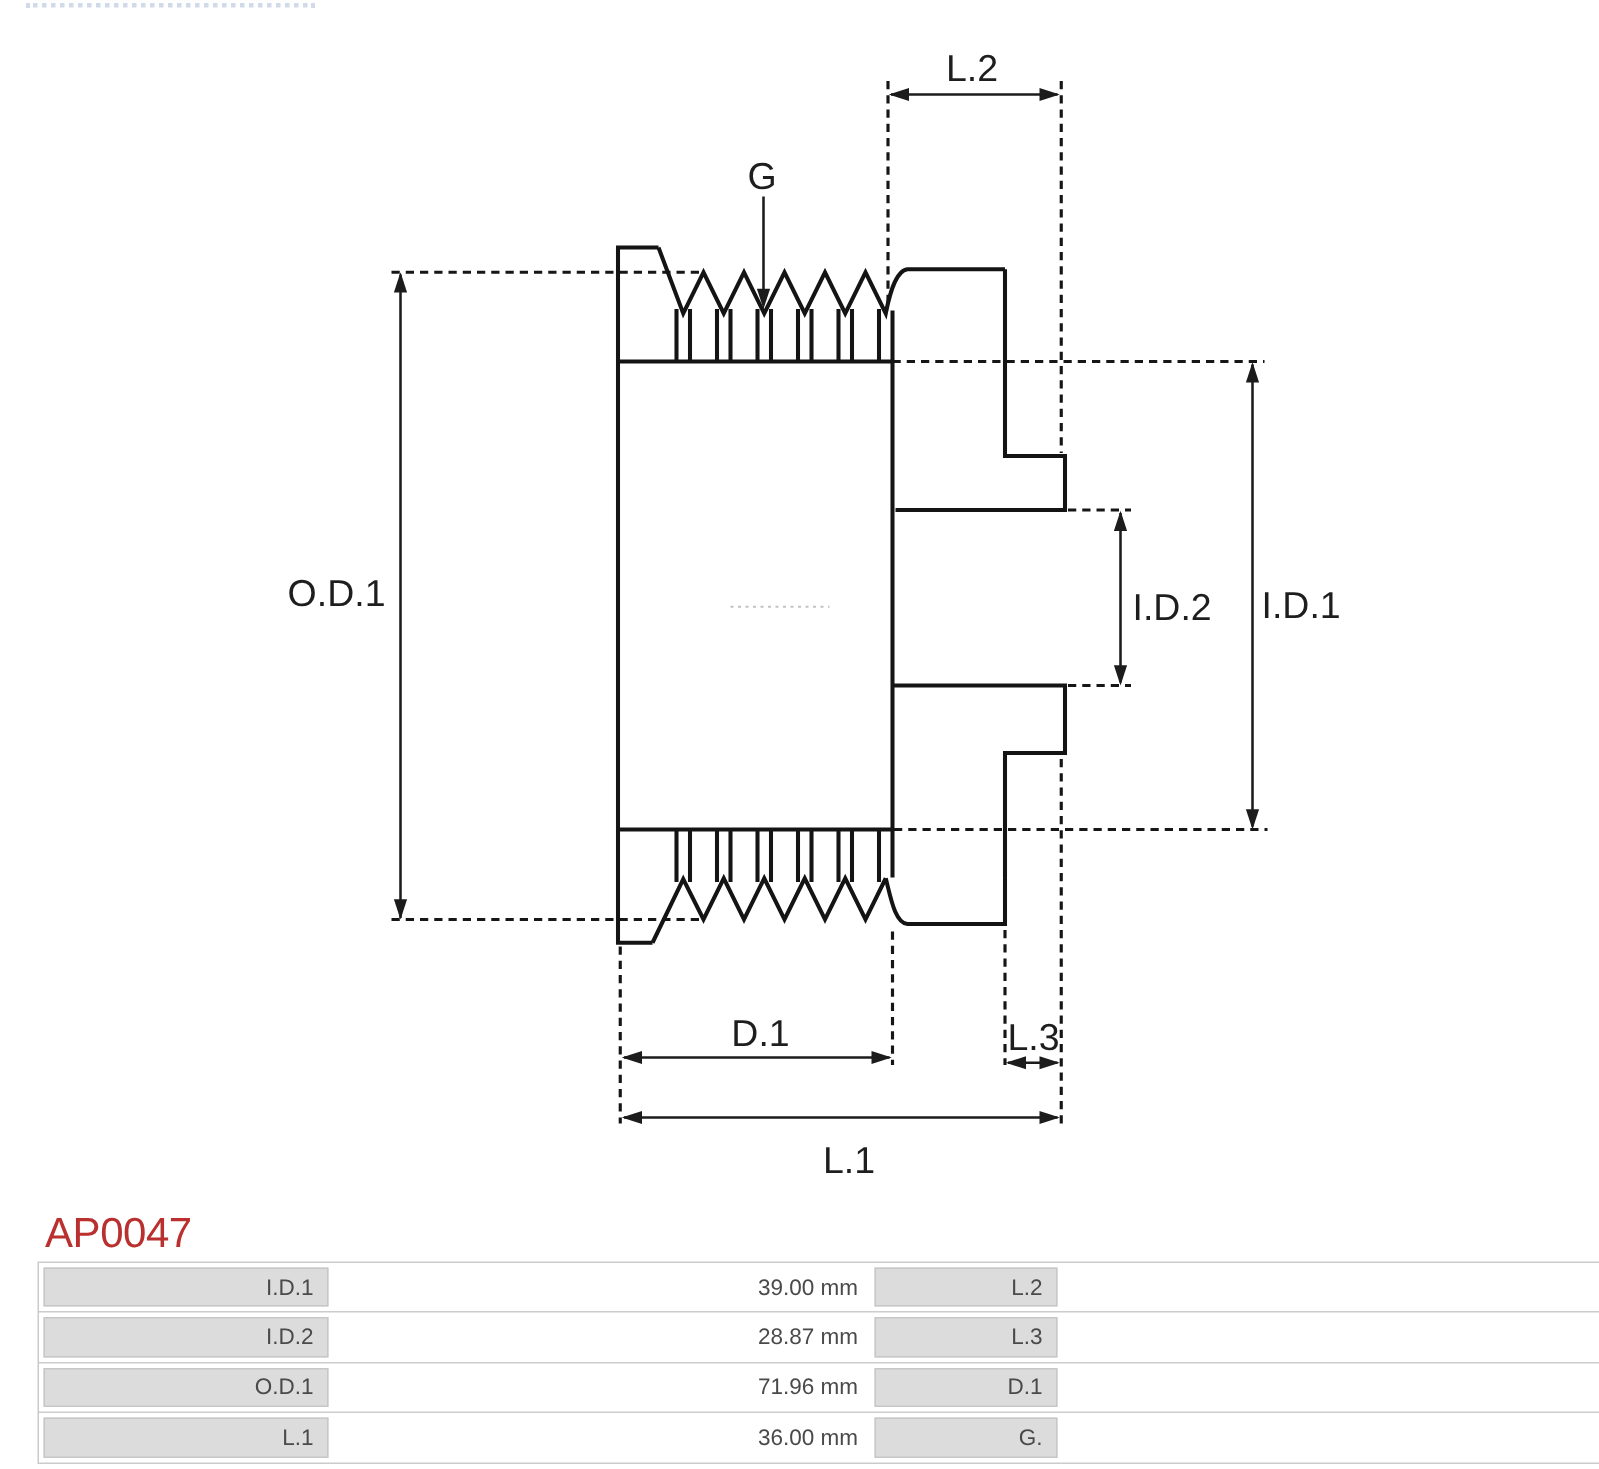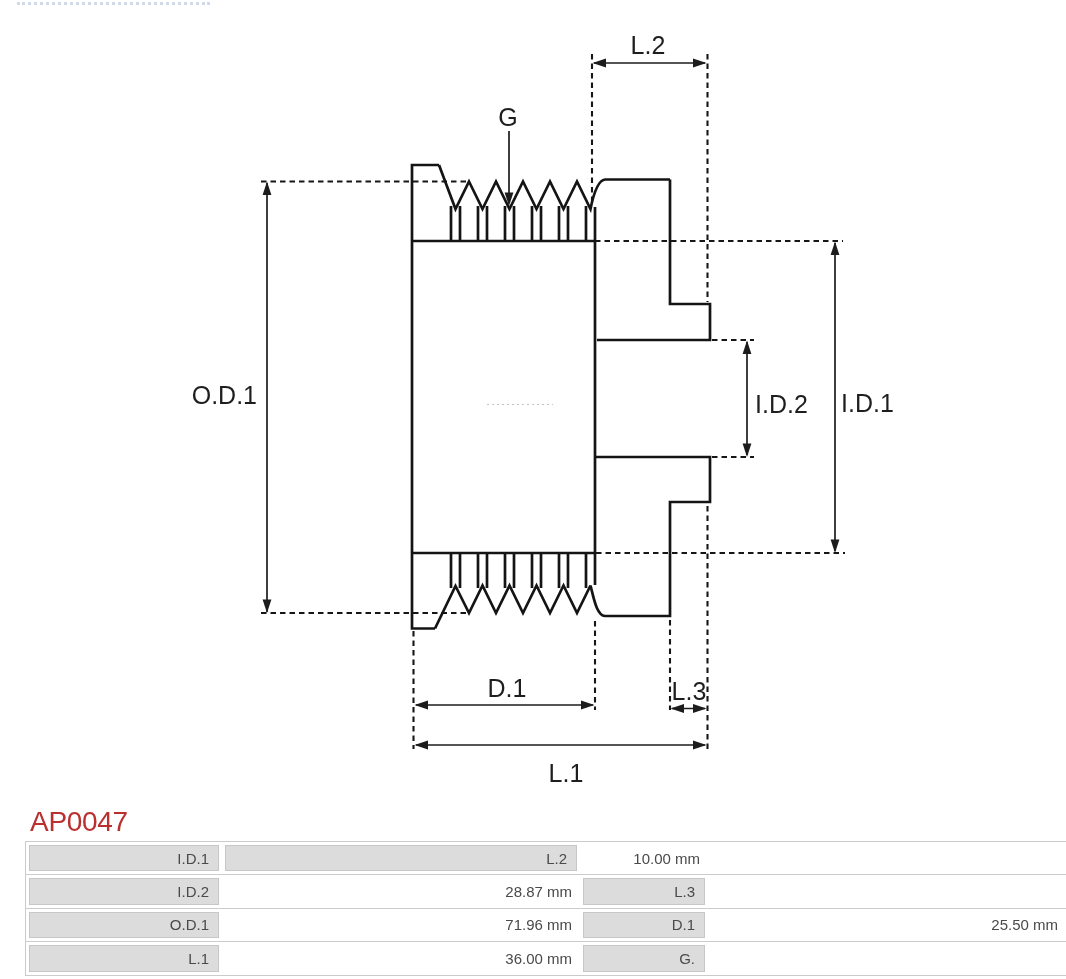--- a/index.html
+++ b/index.html
@@ -123,45 +123,44 @@
   </svg>
 
   <div class="part-number">AP0047</div>
 
   <div class="spec-table">
 
     <div class="spec-row">
       <div class="cell-label">
           <div class="box">I.D.1</div>
         </div>
+      <div class="cell-value">39.00 mm</div>
       <div class="cell-label">
           <div class="box">L.2</div>
         </div>
-      <div class="cell-value">10.00 mm</div>
     </div>
 
     <div class="spec-row">
       <div class="cell-label">
           <div class="box">I.D.2</div>
         </div>
       <div class="cell-value">28.87 mm</div>
       <div class="cell-label">
           <div class="box">L.3</div>
         </div>
     </div>
 
     <div class="spec-row">
       <div class="cell-label">
           <div class="box">O.D.1</div>
         </div>
       <div class="cell-value">71.96 mm</div>
       <div class="cell-label">
           <div class="box">D.1</div>
         </div>
-      <div class="cell-value">25.50 mm</div>
     </div>
 
     <div class="spec-row">
       <div class="cell-label">
           <div class="box">L.1</div>
         </div>
       <div class="cell-value">36.00 mm</div>
       <div class="cell-label">
           <div class="box">G.</div>
         </div>

